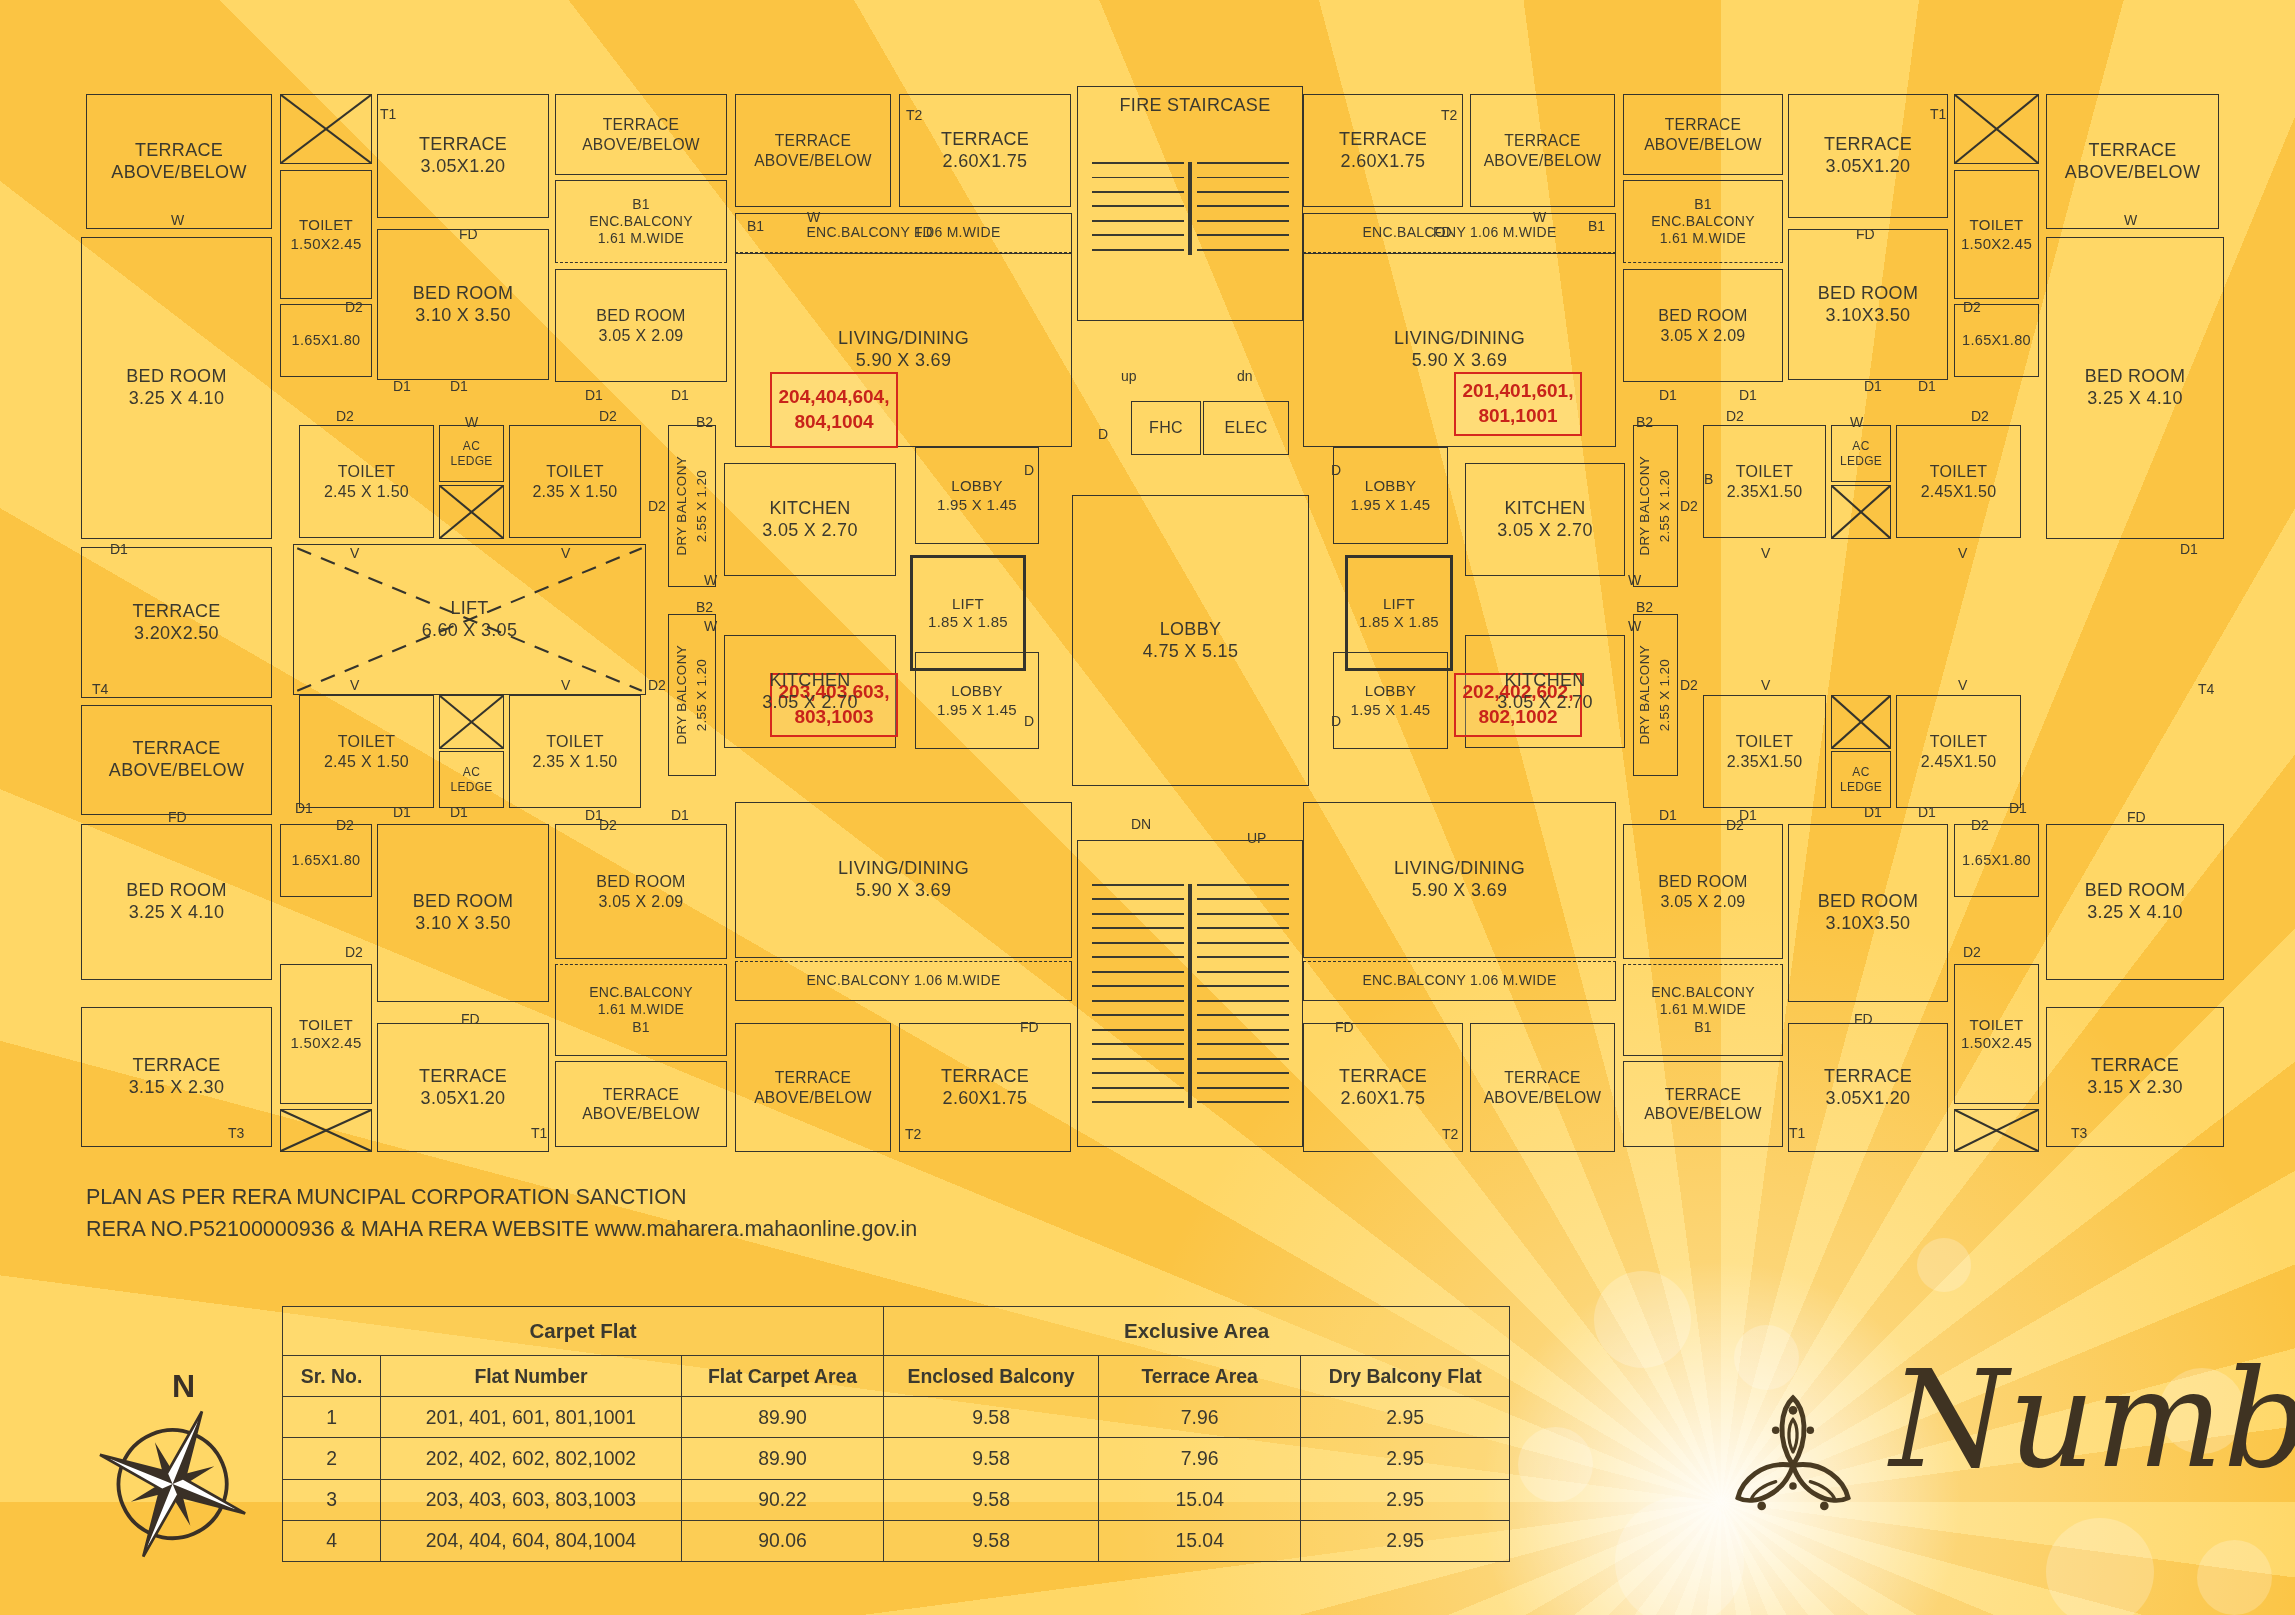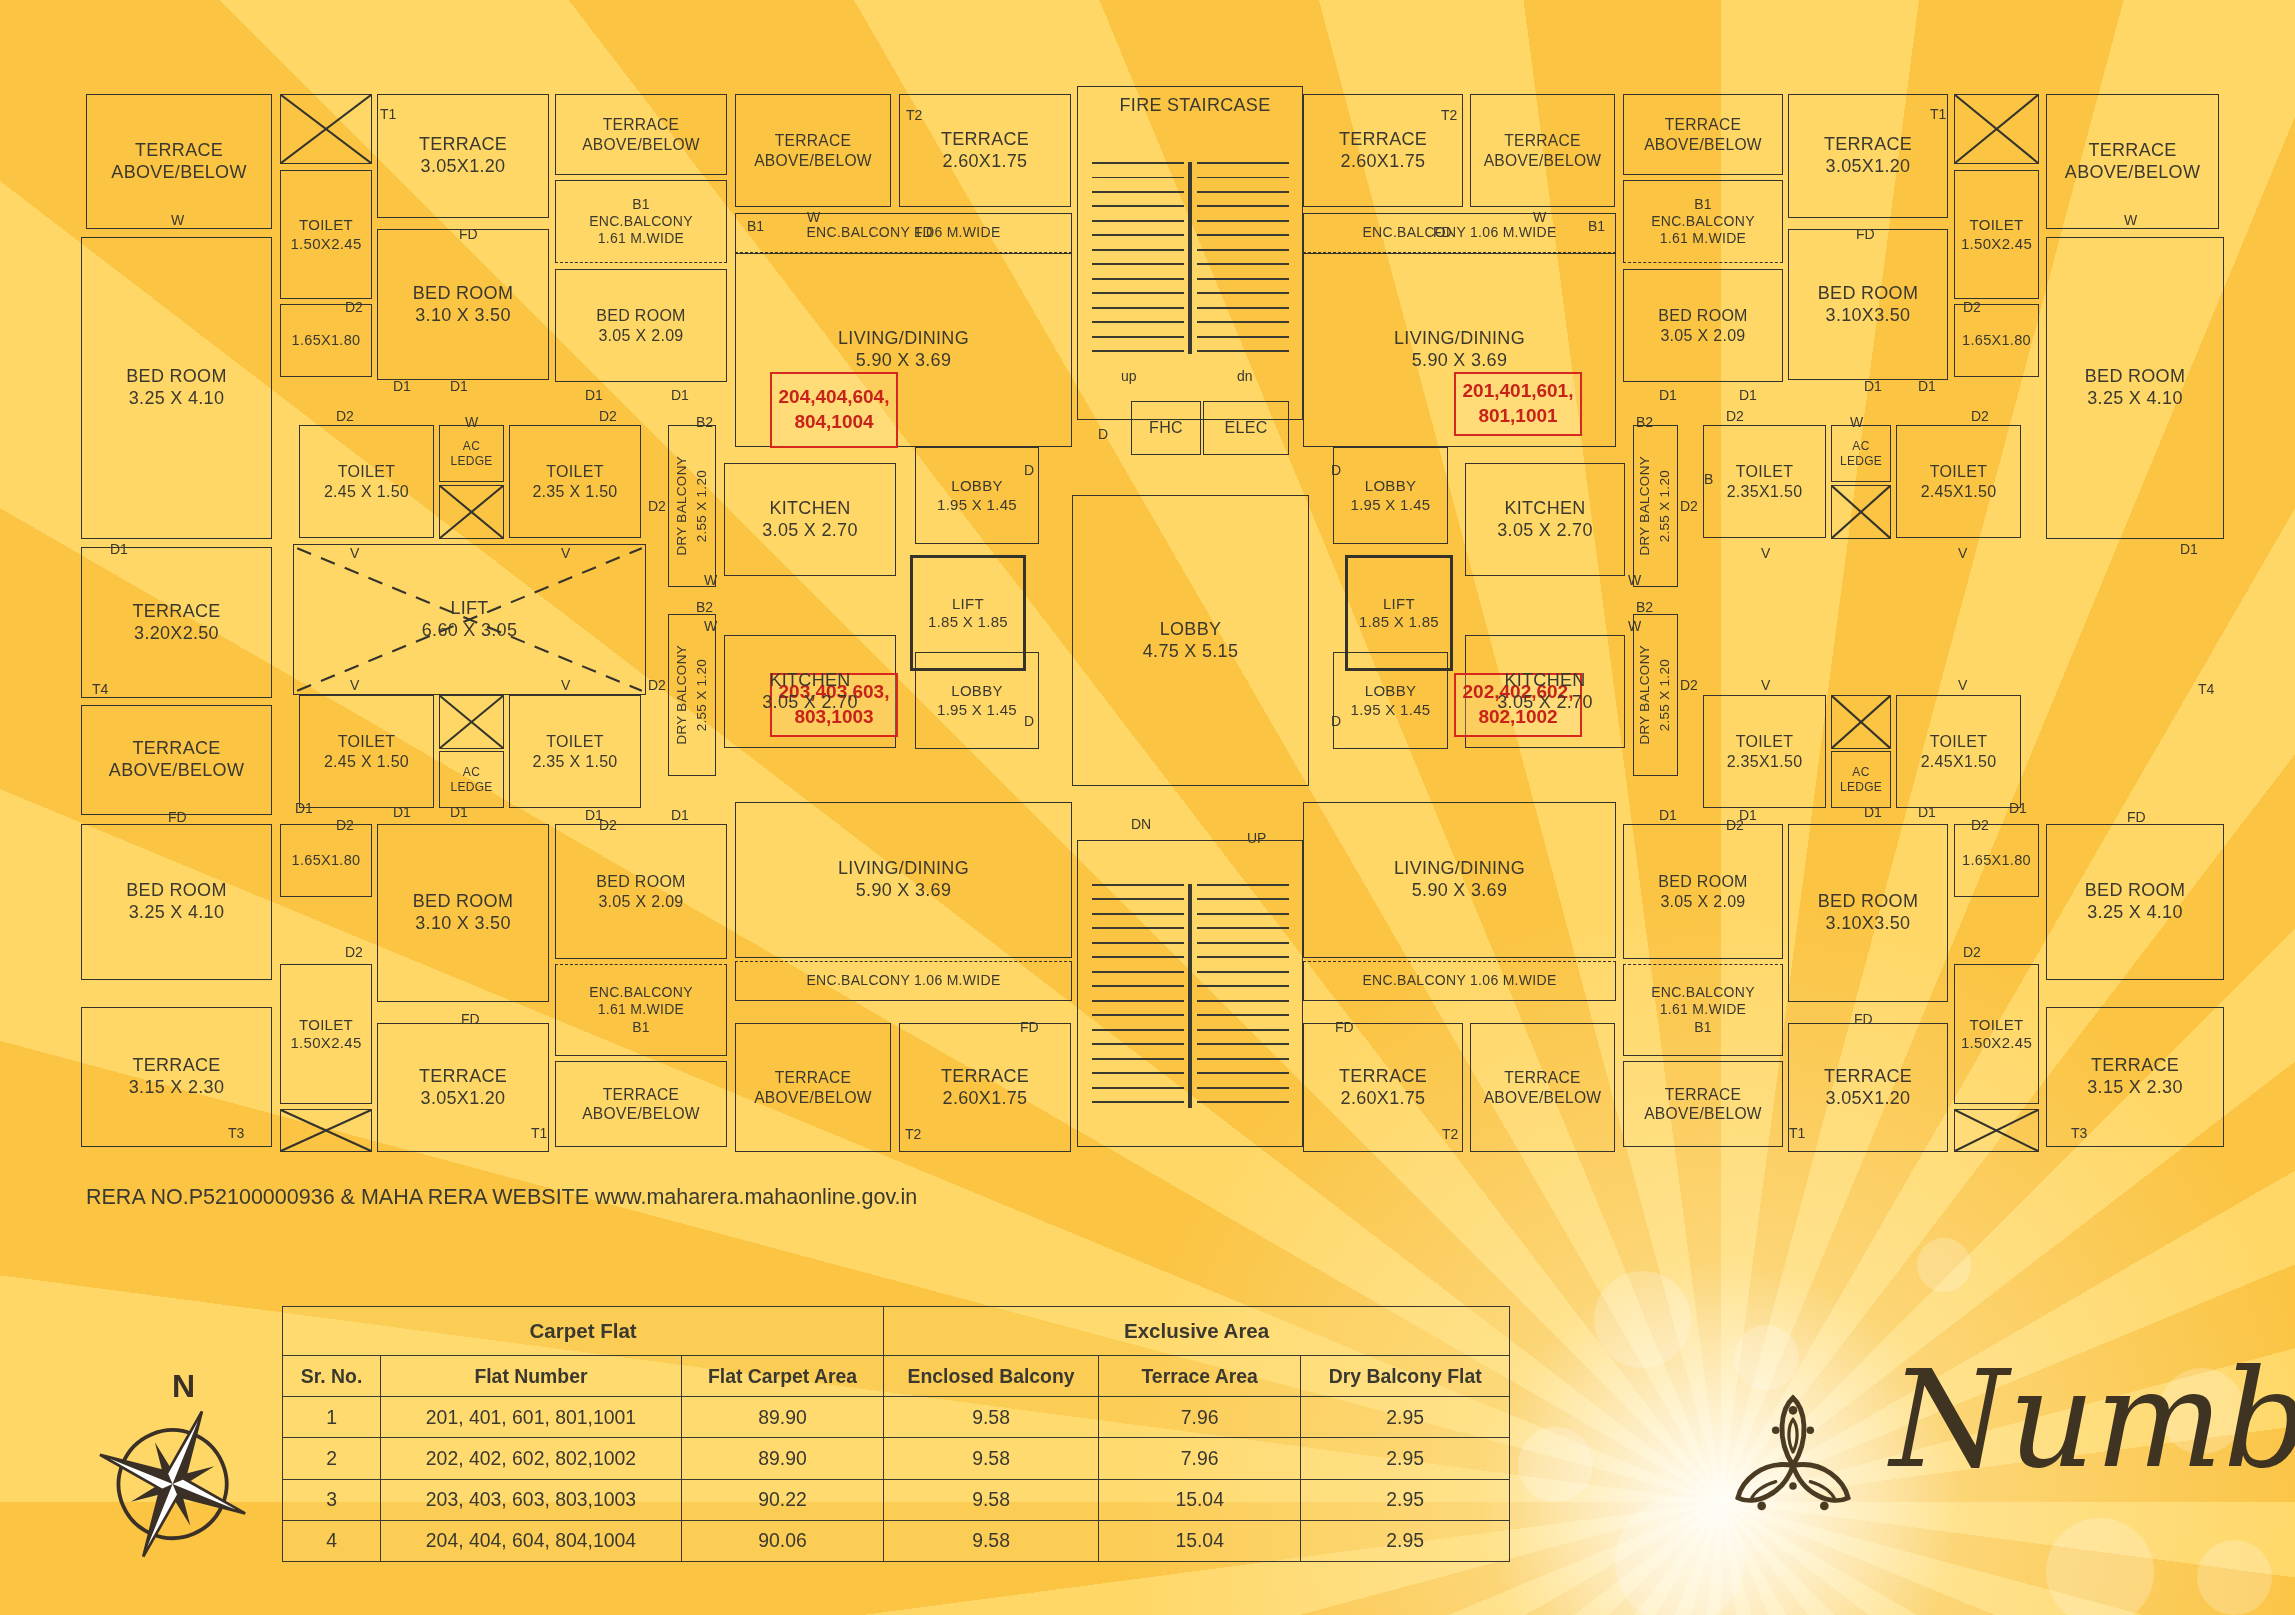--- a/index.html
+++ b/index.html
@@ -422,21 +422,21 @@
         </svg>
       </div>
       <div class="room" style="left: 377px; top: 1023px; width: 172px; height: 129px;">
         <span class="lbl">TERRACE</span>
         <span class="lbl">3.05X1.20</span>
       </div>
       <div class="room" style="left: 1788px; top: 1023px; width: 160px; height: 129px;">
         <span class="lbl">TERRACE</span>
         <span class="lbl">3.05X1.20</span>
       </div>
-      <div class="room lp-t" style="left: 1077px; top: 86px; width: 226px; height: 334px; padding-left: 10px;">
+      <div class="room lp-t" style="left: 1077px; top: 86px; width: 226px; height: 235px; padding-left: 10px;">
         <span class="lbl">FIRE STAIRCASE</span>
         <div class="flight" style="inset: 75px calc(50% + 6.5px) 65px 13.5px;"></div>
         <div class="flight" style="inset: 75px 13.5px 65px calc(50% + 6.5px);"></div>
         <div class="railv" style="left: calc(50% - 2.2px); width: 4.3px; top: 75px; bottom: 65px;"></div>
       </div>
       <div class="room" style="left: 1131px; top: 401px; width: 70px; height: 54px; font-size: 16px;">
         <span class="lbl">FHC</span>
       </div>
       <div class="room" style="left: 1203px; top: 401px; width: 86px; height: 54px; font-size: 16px;">
         <span class="lbl">ELEC</span>
@@ -554,20 +554,21 @@
       <div class="mark" style="left: 2127px; top: 809px;">FD</div>
       <div class="mark" style="left: 1098px; top: 426px;">D</div>
       <div class="mark" style="left: 1121px; top: 368px;">up</div>
       <div class="mark" style="left: 1237px; top: 368px;">dn</div>
       <div class="mark" style="left: 1131px; top: 816px;">DN</div>
       <div class="mark" style="left: 1247px; top: 830px;">UP</div>
       <div class="mark" style="left: 1704px; top: 471px;">B</div>
     </div>
 
   <div id="title">
+    <div class="t2">PLAN AS PER RERA MUNCIPAL CORPORATION SANCTION</div>
     <div class="t3">RERA NO.P52100000936 &amp; MAHA RERA WEBSITE www.maharera.mahaonline.gov.in</div>
   </div>
 
   <table id="areatable">
     <colgroup>
       <col style="width:8%">
         <col style="width:24.5%">
         <col style="width:16.5%">
       <col style="width:17.5%">
         <col style="width:16.5%">

